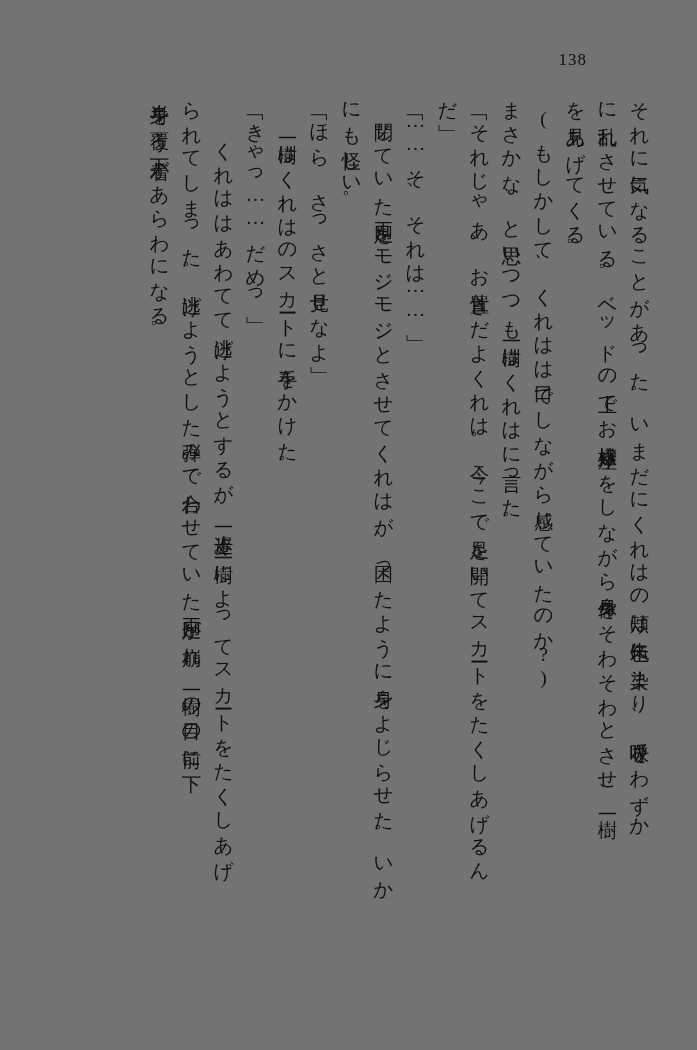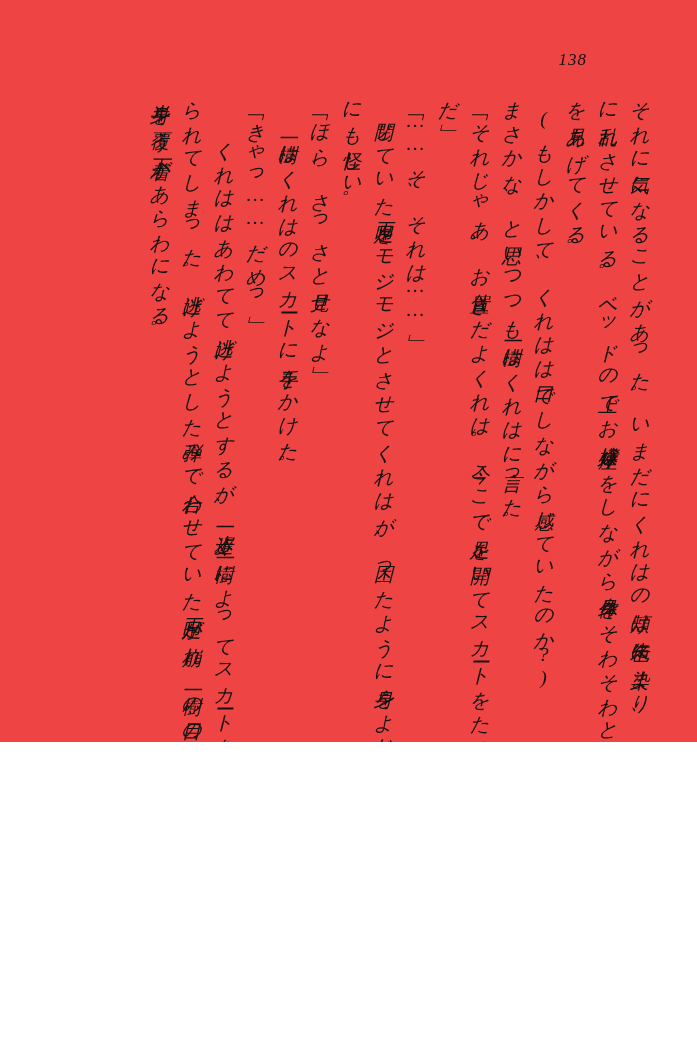--- a/index.html
+++ b/index.html
@@ -7,24 +7,23 @@
     padding: 0;
     background: #ffffff;
   }
   body {
     font-family: "Liberation Serif", "DejaVu Serif", serif;
     color: #1a1a1a;
   }
   #page {
     position: relative;
     width: 697px;
-    height: 742px;
-    background: #ef4444;
+    height: 1050px;
+    background: #737373;
     overflow: hidden;
-    font-style: italic;
   }
   #page-number {
     position: absolute;
     top: 50px;
     right: 110px;
     font-size: 17px;
     letter-spacing: 1px;
     color: #111;
     font-family: "Liberation Serif", "DejaVu Serif", serif;
   }

